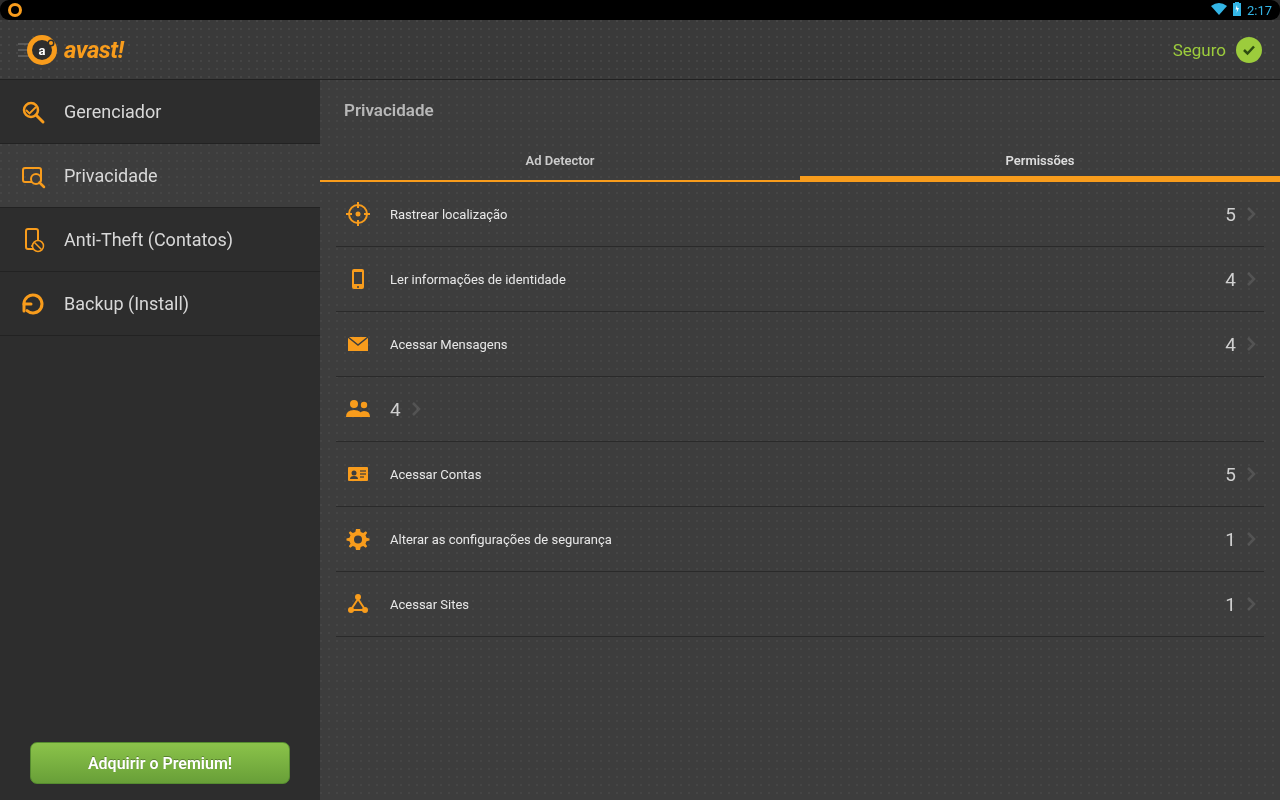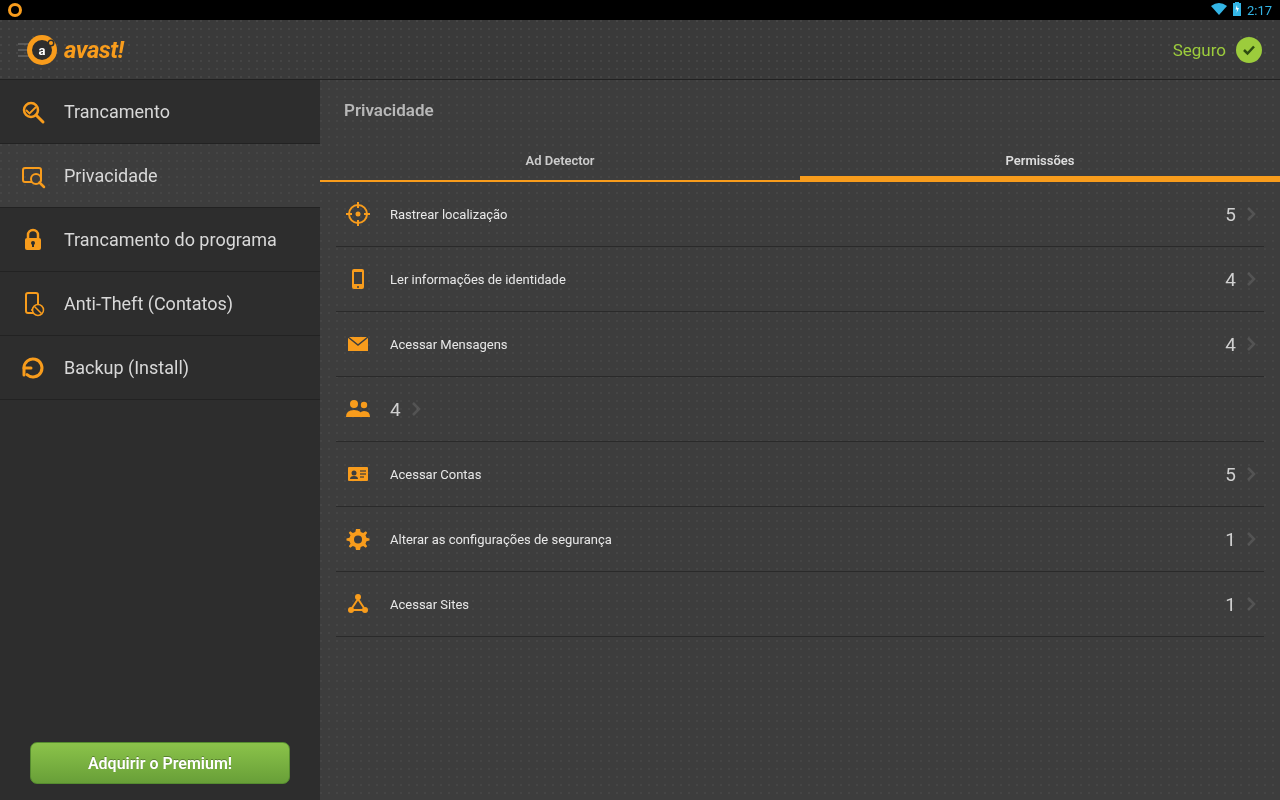--- a/index.html
+++ b/index.html
@@ -15,20 +15,21 @@
     
     .status-bar {
       height: 20px;
       background: #000;
       display: flex;
       justify-content: space-between;
       align-items: center;
       padding: 0 8px;
       font-size: 13px;
       color: #33b5e5;
+      border-radius: 9px;
     }
     .status-left { display: flex; align-items: center; gap: 4px; }
     .status-right { display: flex; align-items: center; gap: 6px; }
     .avast-notif-icon { width: 14px; height: 14px; background: #f89c1c; border-radius: 50%; position: relative; }
     .avast-notif-icon::after { content: ""; position: absolute; top: 3px; left: 3px; width: 8px; height: 8px; background: #000; border-radius: 50%; }
     
     
     .app-header {
       height: 60px;
       background: #3a3a3a;
@@ -212,46 +213,35 @@
   <div class="sidebar">
 
     <div class="sidebar-item">
       <span class="sidebar-icon">
         <svg width="26" height="26" viewBox="0 0 26 26">
             <circle cx="11" cy="11" r="7" stroke="#f89c1c" stroke-width="2.5" fill="none"></circle>
             <line x1="16" y1="16" x2="23" y2="23" stroke="#f89c1c" stroke-width="3" stroke-linecap="round"></line>
             <path d="M6 11 L9.5 14.5 L16 8" stroke="#f89c1c" stroke-width="1.8" fill="none"></path>
           </svg>
       </span>
-      <span>Trancamento</span>
+      <span>Gerenciador</span>
     </div>
 
 
     <div class="sidebar-item active">
       <span class="sidebar-icon">
         <svg width="26" height="26" viewBox="0 0 26 26">
             <rect x="3" y="5" width="18" height="14" rx="2" stroke="#f89c1c" stroke-width="2" fill="none"></rect>
             <circle cx="16" cy="16" r="5" stroke="#f89c1c" stroke-width="2" fill="#3d3d3d"></circle>
             <line x1="19.5" y1="19.5" x2="24" y2="24" stroke="#f89c1c" stroke-width="2.5" stroke-linecap="round"></line>
           </svg>
       </span>
       <span>Privacidade</span>
     </div>
 
-    <div class="sidebar-item">
-      <span class="sidebar-icon">
-        <svg width="26" height="26" viewBox="0 0 26 26">
-            <rect x="5" y="11" width="16" height="12" rx="2" fill="#f89c1c"></rect>
-            <path d="M8 11 V8 a5 5 0 0 1 10 0 V11" stroke="#f89c1c" stroke-width="2.5" fill="none"></path>
-            <circle cx="13" cy="16" r="2" fill="#2d2d2d"></circle>
-            <rect x="12" y="16" width="2" height="4" fill="#2d2d2d"></rect>
-          </svg>
-      </span>
-      <span>Trancamento do programa</span>
-    </div>
 
     <div class="sidebar-item">
       <span class="sidebar-icon">
         <svg width="26" height="26" viewBox="0 0 26 26">
             <rect x="6" y="2" width="12" height="20" rx="2" stroke="#f89c1c" stroke-width="2" fill="none"></rect>
             <circle cx="12" cy="19" r="1" fill="#f89c1c"></circle>
             <circle cx="18" cy="19" r="5.5" fill="#2d2d2d" stroke="#f89c1c" stroke-width="1.5"></circle>
             <line x1="14.5" y1="15.5" x2="21.5" y2="22.5" stroke="#f89c1c" stroke-width="1.5"></line>
           </svg>
       </span>

